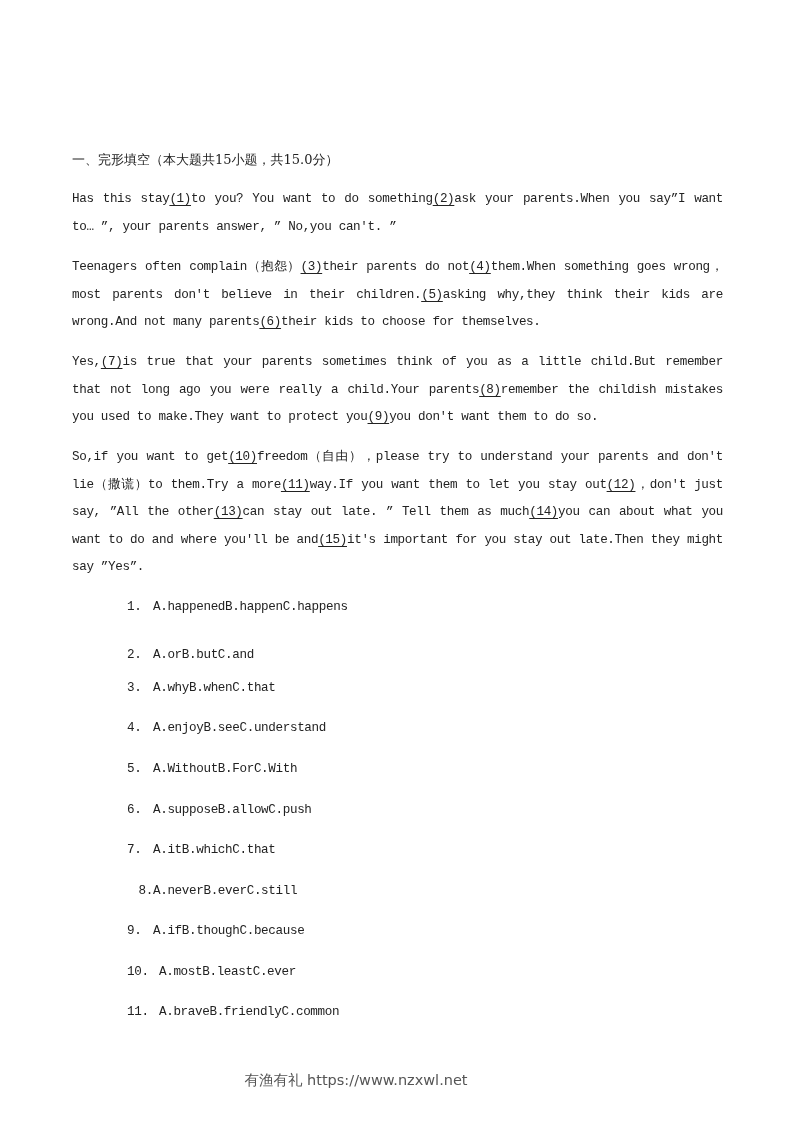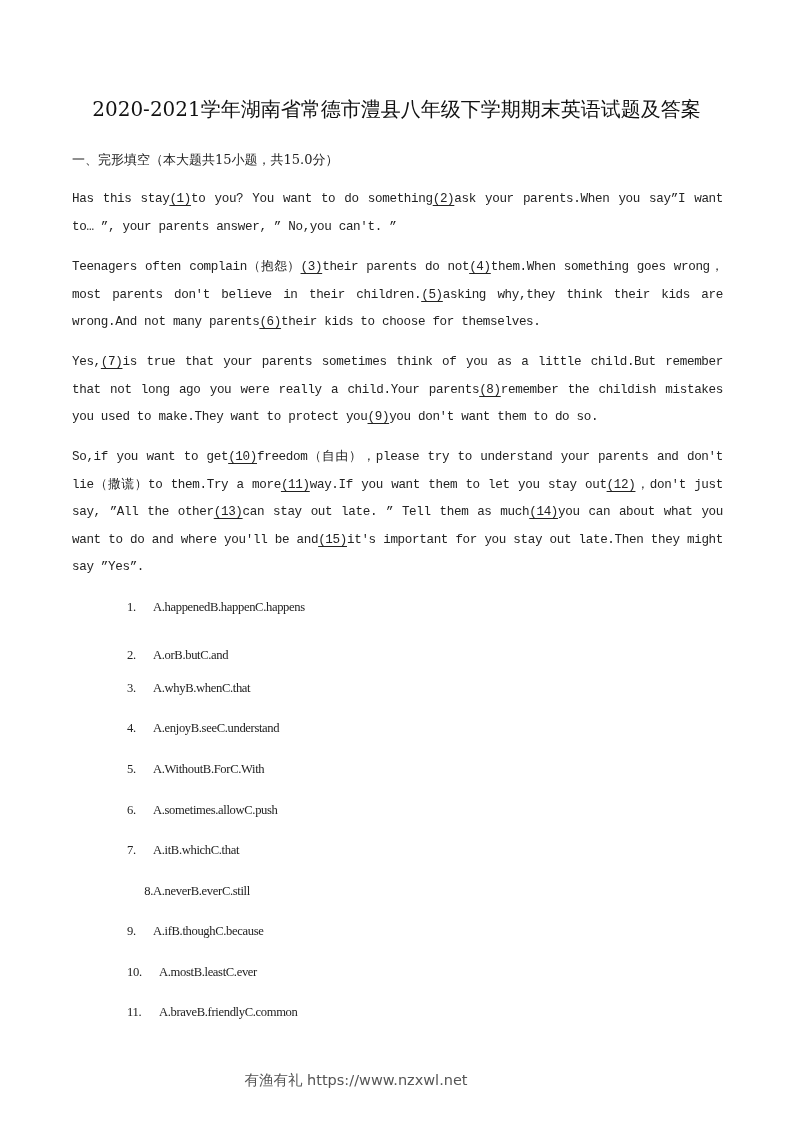--- a/index.html
+++ b/index.html
@@ -17,49 +17,48 @@
   .para {
     position: absolute; left: 72px; width: 651px;
     font-family: "Liberation Mono", "DejaVu Sans Mono", monospace; font-size: 12.6px;
     line-height: 27.5px; text-align: justify; text-align-last: left; color: #222;
     letter-spacing: -0.35px; word-spacing: 0px;
   }
   .blank { text-decoration: underline; text-underline-offset: 3px; }
   .options { position: absolute; left: 0; top: 0; }
   .opt {
     position: absolute; left: 127px; height: 20px;
-    font-family: Liberation Serif, serif; font-size: 12.6px; color: #222;
+    font-family: Liberation Mono, monospace; font-size: 12.6px; color: #222;
     letter-spacing: -0.35px; white-space: nowrap;
   }
   .opt .num { display: inline-block; width: 26px; }
   .opt.wide .num { width: 32px; }
   .footer {
     position: absolute; left: 0; top: 1071px; width: 712px; text-align: center;
     font-family: "DejaVu Sans", "Liberation Sans", sans-serif; font-size: 14.5px; color: #555;
   }
 </style>
 </head>
 <body>
 
 <div class="page">
-  <div class="title">2020-2021学年湖南省常德市澧县八年级下学期期末英语试题及答案</div>
   <div class="section">一、完形填空（本大题共15小题，共15.0分）</div>
 
   <div class="para" style="top:186px;"><span>Has this stay</span><span class="blank">(1)</span><span>to you? You want to do something</span><span class="blank">(2)</span><span>ask your parents.When you say”I want to… ”, your parents answer, ” No,you can't. ”</span></div>
   <div class="para" style="top:254px;"><span>Teenagers often complain（抱怨）</span><span class="blank">(3)</span><span>their parents do not</span><span class="blank">(4)</span><span>them.When something goes wrong，most parents don't believe in their children.</span><span class="blank">(5)</span><span>asking why,they think their kids are wrong.And not many parents</span><span class="blank">(6)</span><span>their kids to choose for themselves.</span></div>
   <div class="para" style="top:349px;"><span>Yes,</span><span class="blank">(7)</span><span>is true that your parents sometimes think of you as a little child.But remember that not long ago you were really a child.Your parents</span><span class="blank">(8)</span><span>remember the childish mistakes you used to make.They want to protect you</span><span class="blank">(9)</span><span>you don't want them to do so.</span></div>
   <div class="para" style="top:444px;"><span>So,if you want to get</span><span class="blank">(10)</span><span>freedom（自由），please try to understand your parents and don't lie（撒谎）to them.Try a more</span><span class="blank">(11)</span><span>way.If you want them to let you stay out</span><span class="blank">(12)</span><span>，don't just say, ”All the other</span><span class="blank">(13)</span><span>can stay out late. ” Tell them as much</span><span class="blank">(14)</span><span>you can about what you want to do and where you'll be and</span><span class="blank">(15)</span><span>it's important for you stay out late.Then they might say ”Yes”.</span></div>
 
   <div class="options">
     <div class="opt" style="top:600px;"><span class="num">1.</span><span>A.happenedB.happenC.happens</span></div>
     <div class="opt" style="top:640px;margin-top:8px;"><span class="num">2.</span><span>A.orB.butC.and</span></div>
     <div class="opt" style="top:681px;"><span class="num">3.</span><span>A.whyB.whenC.that</span></div>
     <div class="opt" style="top:721px;"><span class="num">4.</span><span>A.enjoyB.seeC.understand</span></div>
     <div class="opt" style="top:762px;"><span class="num">5.</span><span>A.WithoutB.ForC.With</span></div>
-    <div class="opt" style="top:803px;"><span class="num">6.</span><span>A.sometimes.allowC.push</span></div>
+    <div class="opt" style="top:803px;"><span class="num">6.</span><span>A.supposeB.allowC.push</span></div>
     <div class="opt" style="top:843px;"><span class="num">7.</span><span>A.itB.whichC.that</span></div>
     <div class="opt" style="top:884px;text-align:right;"><span class="num">8.</span><span>A.neverB.everC.still</span></div>
     <div class="opt" style="top:924px;"><span class="num">9.</span><span>A.ifB.thoughC.because</span></div>
     <div class="opt wide" style="top:965px;"><span class="num">10.</span><span>A.mostB.leastC.ever</span></div>
     <div class="opt wide" style="top:1005px;"><span class="num">11.</span><span>A.braveB.friendlyC.common</span></div>
   </div>
 
   <div class="footer">有渔有礼 https://www.nzxwl.net</div>
 </div>
 

